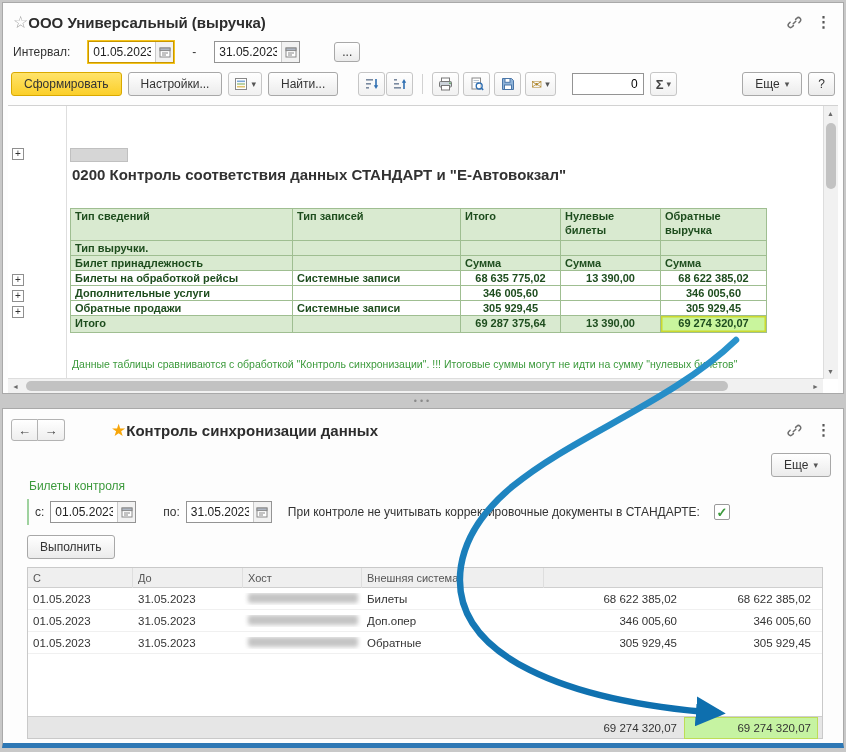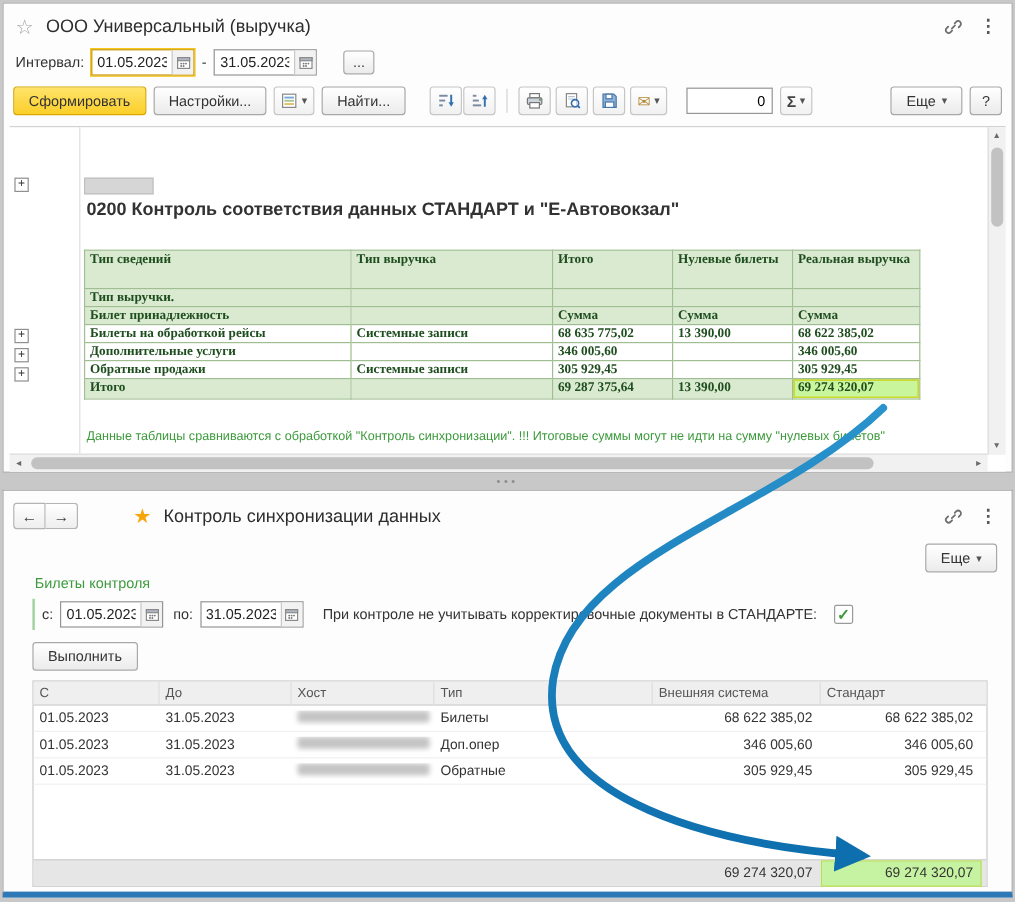--- a/index.html
+++ b/index.html
@@ -10,26 +10,26 @@
   }
   .window { position:absolute; background:#fdfdfd; border:1px solid #a9a9a9; }
   .top-window { left:2px; top:2px; width:842px; height:392px; }
   .bottom-window { left:2px; top:408px; width:842px; height:340px; border-bottom:5px solid #2e78b5; }
 
   .row { position:absolute; left:0; right:0; display:flex; align-items:center; padding:0 10px; }
   .titlebar { top:6px; height:26px; }
   .star { font-size:17px; line-height:17px; cursor:pointer; }
   .star.outline { color:#a3a3a3; }
   .star.filled { color:#f7a60a; }
-  .win-title { margin-left:10px; font-size:15px; font-weight:400; color:#2d2d2d; white-space:nowrap; }
+  .win-title { font-size:15px; font-weight:700; color:#2d2d2d; white-space:nowrap; }
   .title-right { margin-left:auto; display:flex; align-items:center; gap:12px; }
   .dots { color:#565656; font-size:15px; font-weight:bold; cursor:pointer; padding:0 2px; }
   .linkicon { display:inline-flex; cursor:pointer; }
 
-  .interval-row { top:36px; height:26px; gap:6px; font-size:12px; }
+  .interval-row { top:36px; height:26px; gap:18px; font-size:12px; }
   .date-field { display:inline-flex; align-items:center; height:22px; border:1px solid #949494; background:#fff; }
   .date-field input { width:66px; border:0; outline:0; font:12px "Liberation Sans",sans-serif; padding:0 4px; color:#222; background:transparent; }
   .date-field .cal { width:18px; height:20px; display:flex; align-items:center; justify-content:center; border-left:1px solid #c9c9c9; background:#f2f2f2; cursor:pointer; }
   .date-field.focused { border:1px solid #c89600; box-shadow:0 0 0 1px #f5c51c; }
 
   .btn { display:inline-flex; align-items:center; justify-content:center; height:24px; padding:0 12px;
          background:linear-gradient(#ffffff,#ebebeb); border:1px solid #a8a8a8; border-radius:3px;
          font-size:12px; color:#333; cursor:pointer; white-space:nowrap; }
   .btn.yellow { background:linear-gradient(#ffe36a,#fbcf2a); border-color:#d9a900; }
   .btn.tiny { height:20px; padding:0 7px; }
@@ -45,26 +45,26 @@
 
   
   .report-area { position:absolute; left:5px; top:102px; width:830px; height:288px; background:#fff; border-top:1px solid #d2d2d2; }
   .gutter-line { position:absolute; left:58px; top:0; height:272px; width:1px; background:#dedede; }
   .plus-box { position:absolute; left:4px; width:12px; height:12px; border:1px solid #8f8f8f; background:#fff;
               color:#333; font-size:10px; line-height:10px; text-align:center; cursor:pointer; }
   .group-cell { position:absolute; left:62px; top:42px; width:58px; height:14px; background:#d6d6d6; border:1px solid #c0c0c0; }
   .rep-title { position:absolute; left:64px; top:60px; font-size:15px; font-weight:700; color:#323232; white-space:nowrap; }
   .rep-table { position:absolute; left:62px; top:102px; border-collapse:collapse; table-layout:fixed; }
   .rep-table td { border:1px solid #9fbe91; font-size:11px; font-weight:700; color:#1e4d1e; padding:1px 4px;
-                  vertical-align:top; white-space:nowrap; overflow:hidden;font-family:Liberation Serif, serif; }
+                  vertical-align:top; white-space:nowrap; overflow:hidden; }
   .rep-table tr.h td { height:32px; white-space:normal; line-height:1.25; }
   .rep-table tr.s td, .rep-table tr.d td { height:15px; }
   .rep-table tr.t td { height:17px; }
   .g { background:#d9ead0; }
-  .num { text-align:left; }
+  .num { text-align:center; }
   .hl-cell { background:#c9f59d !important; box-shadow:inset 0 0 0 1.5px #ccd92e; }
   .footnote { position:absolute; left:64px; top:252px; width:735px; font-size:10.5px; color:#3c9a3c; white-space:nowrap; overflow:hidden; }
 
   .v-scroll { position:absolute; right:0; top:0; width:15px; height:273px; background:#f1f1f1; border-left:1px solid #ddd; }
   .h-scroll { position:absolute; left:0; bottom:0; height:15px; width:815px; background:#f1f1f1; border-top:1px solid #ddd; }
   .scroll-arr { position:absolute; width:15px; height:15px; display:flex; align-items:center; justify-content:center;
                 font-size:7px; color:#6a6a6a; cursor:pointer; }
   .v-thumb { position:absolute; left:2px; width:10px; top:17px; height:66px; background:#c2c2c2; border-radius:5px; cursor:grab; }
   .h-thumb { position:absolute; top:2px; height:10px; left:18px; width:702px; background:#c2c2c2; border-radius:5px; cursor:grab; }
 
@@ -244,24 +244,24 @@
       <colgroup>
           <col style="width:222px">
           <col style="width:168px">
           <col style="width:100px">
           <col style="width:100px">
           <col style="width:106px">
         </colgroup>
       <tbody>
           <tr class="h">
         <td class="g">Тип сведений</td>
-        <td class="g">Тип выручка</td>
+        <td class="g">Тип записей</td>
         <td class="g">Итого</td>
         <td class="g">Нулевые билеты</td>
-        <td class="g">Реальная выручка</td>
+        <td class="g">Обратные выручка</td>
       </tr>
       <tr class="s">
         <td class="g">Тип выручки.</td>
         <td class="g"></td>
         <td class="g"></td>
         <td class="g"></td>
         <td class="g"></td>
       </tr>
       <tr class="s">
         <td class="g">Билет принадлежность</td>
@@ -362,21 +362,21 @@
             <rect x="1" y="2" width="10" height="9" fill="#fff" stroke="#8a8a8a"></rect>
             <rect x="1" y="2" width="10" height="2.6" fill="#aeb6c2" stroke="#8a8a8a"></rect>
             <circle cx="4" cy="7" r="0.8" fill="#777"></circle>
             <circle cx="6" cy="7" r="0.8" fill="#777"></circle>
             <circle cx="8" cy="7" r="0.8" fill="#777"></circle>
             <circle cx="4" cy="9" r="0.8" fill="#777"></circle>
             <circle cx="6" cy="9" r="0.8" fill="#777"></circle>
           </svg>
       </span>
     </span>
-    <span style="margin-left:2px">по:</span>
+    <span style="margin-left:21px">по:</span>
     <span class="date-field">
       <input value="31.05.2023" style="">
       <span class="cal">
         <svg width="12" height="12" viewBox="0 0 12 12">
             <rect x="1" y="2" width="10" height="9" fill="#fff" stroke="#8a8a8a"></rect>
             <rect x="1" y="2" width="10" height="2.6" fill="#aeb6c2" stroke="#8a8a8a"></rect>
             <circle cx="4" cy="7" r="0.8" fill="#777"></circle>
             <circle cx="6" cy="7" r="0.8" fill="#777"></circle>
             <circle cx="8" cy="7" r="0.8" fill="#777"></circle>
             <circle cx="4" cy="9" r="0.8" fill="#777"></circle>
@@ -388,23 +388,21 @@
     <span class="chk">✓</span>
   </div>
 
   <button class="btn run-btn">Выполнить</button>
 
   <div class="sync-table">
     <div class="grid-row sync-head">
       <div>С</div>
       <div>До</div>
       <div>Хост</div>
-      <div>Тип</div>
       <div>Внешняя система</div>
-      <div style="border-right:0">Стандарт</div>
     </div>
 
     <div class="grid-row sync-row">
       <div>01.05.2023</div>
       <div>31.05.2023</div>
       <div><span class="redacted"></span></div>
       <div>Билеты</div>
       <div class="r">68 622 385,02</div>
       <div class="r">68 622 385,02</div>
     </div>

